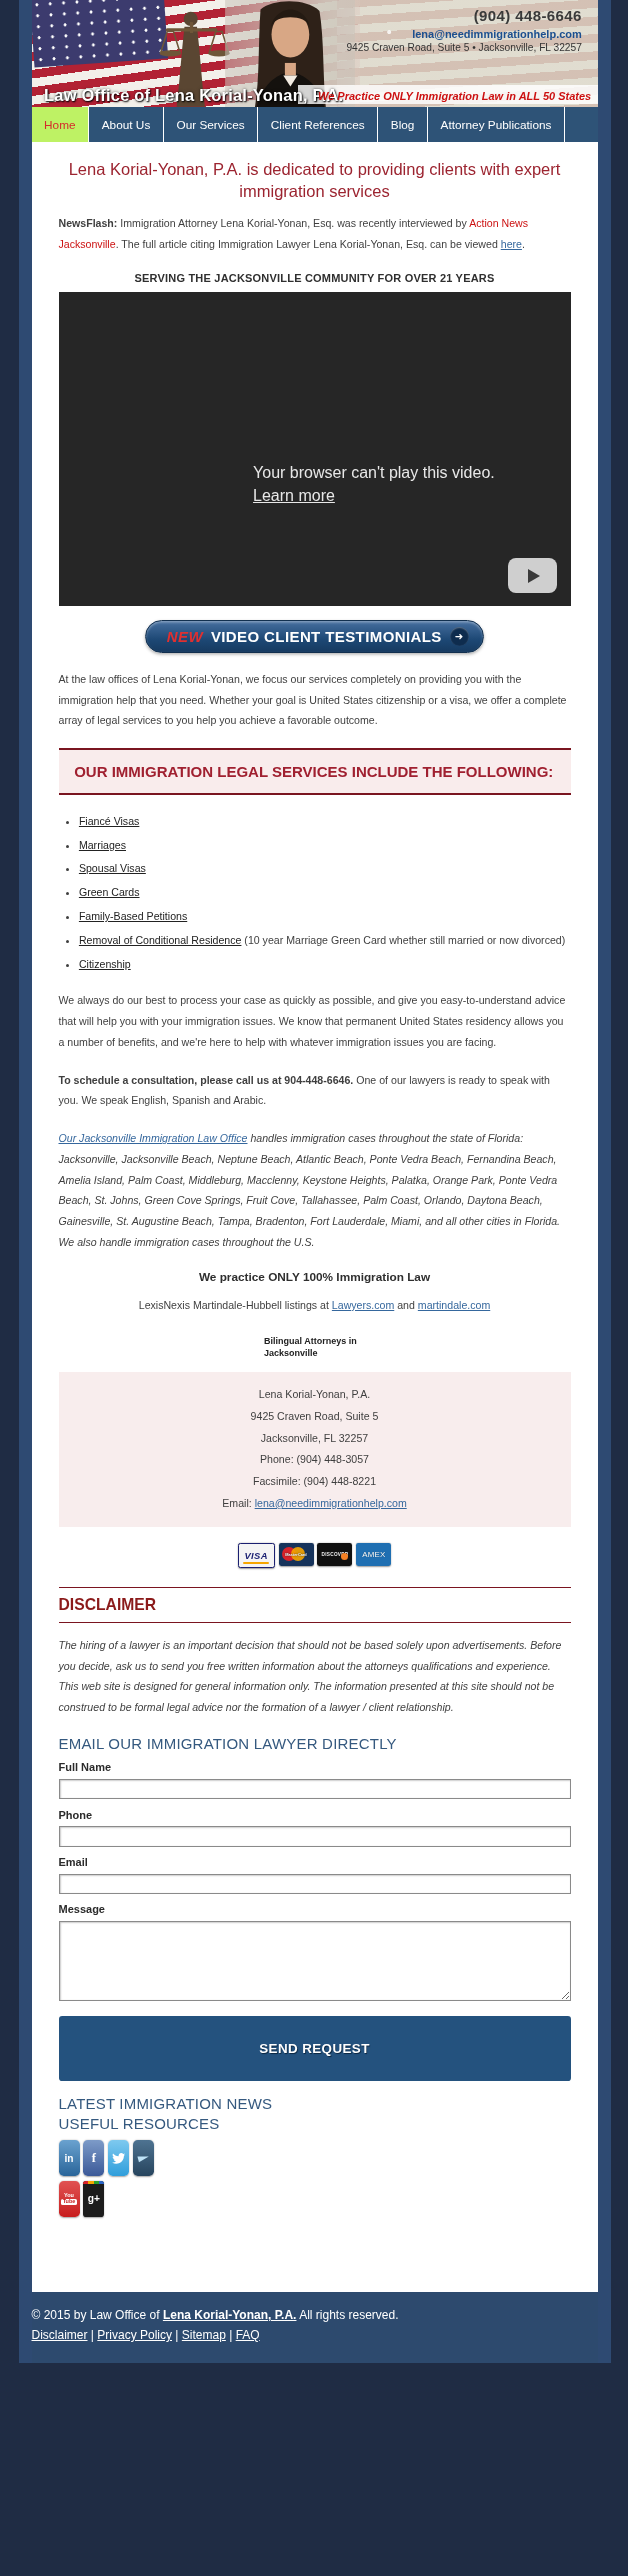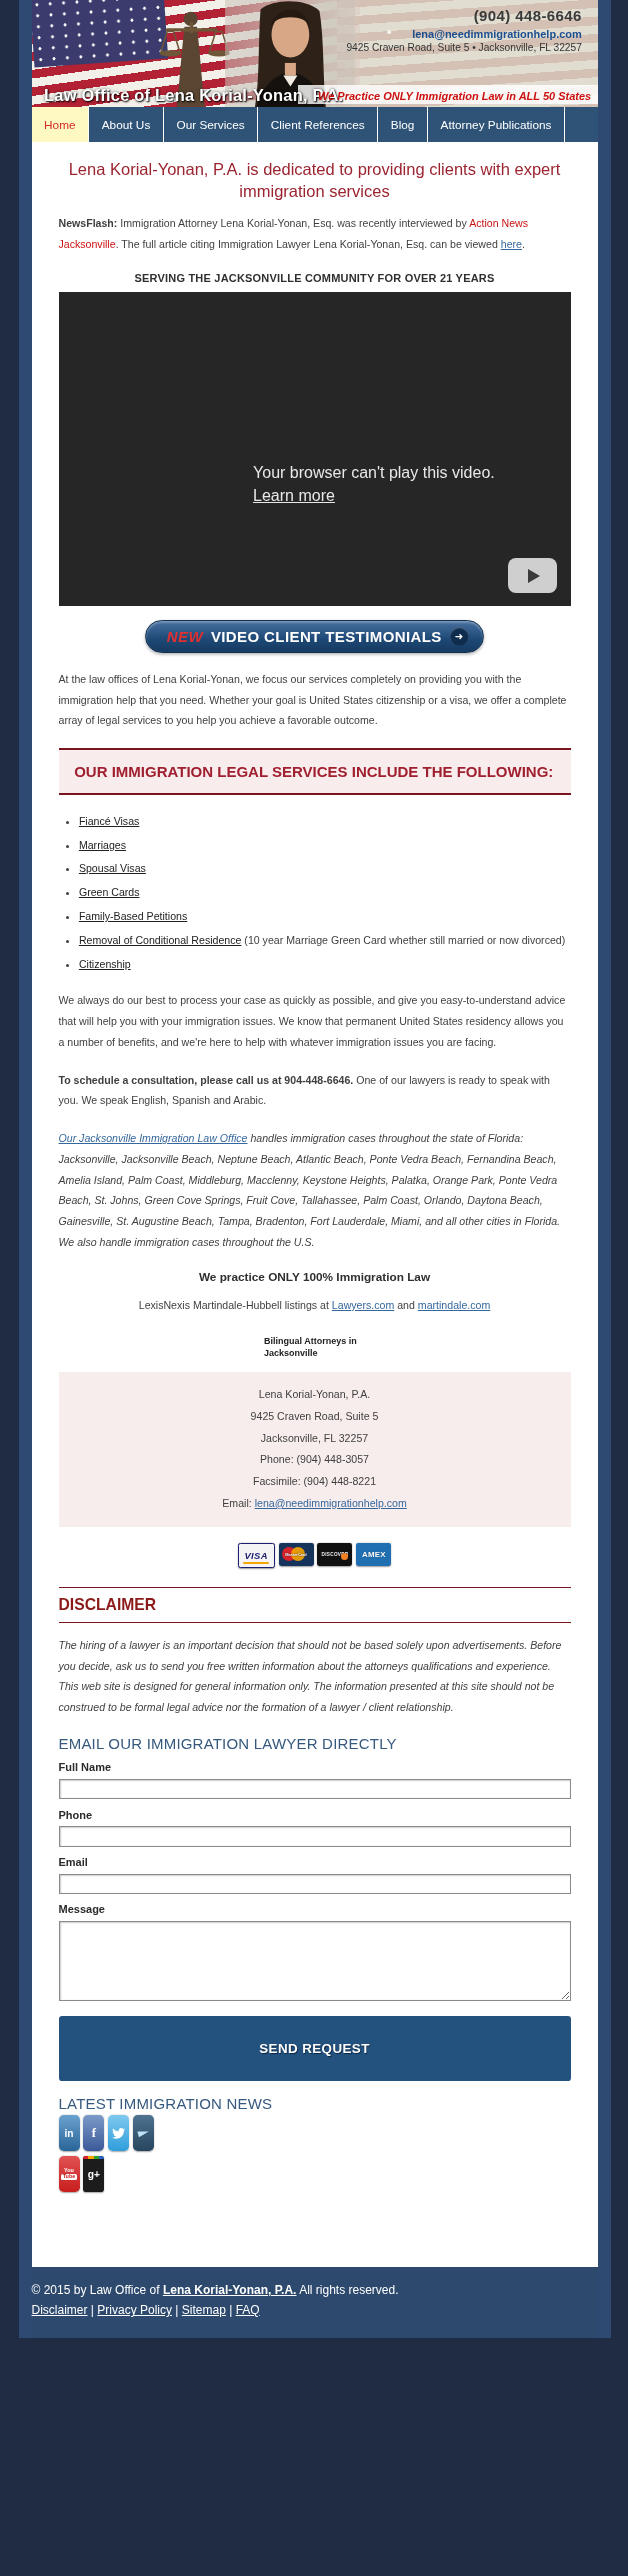--- a/index.html
+++ b/index.html
@@ -64,21 +64,21 @@
     color:#cc1111;font-size:11px;font-weight:bold;font-style:italic;
     white-space:nowrap;
   }
   
   .nav{display:flex;background:#2e5377;height:35px;}
   .nav-item{
     display:flex;align-items:center;padding:0 12.6px;
     color:#fff;font-size:11.8px;border-right:0.8px solid #fff;
     cursor:pointer;white-space:nowrap;
   }
-  .nav-item.active{background:#fef9c3;color:#d42b2b;}
+  .nav-item.active{background:#bef264;color:#d42b2b;}
   
   .main{padding:15.7px 27px 23.6px 27px;}
   h1.headline{
     margin:0 0 11px 0;text-align:center;
     color:#9c2430;font-size:16.5px;font-weight:500;line-height:1.35;
   }
   p.body-text{font-size:10.6px;line-height:1.95;margin:0 0 17.3px 0;color:#3f3f3f;}
   .red-hl{color:#cc1111;}
   a.text-link{color:#35679d;text-decoration:underline;cursor:pointer;}
   .serving{
@@ -151,21 +151,21 @@
   .card-visa::after{content:"";position:absolute;bottom:2.4px;left:4.7px;right:4.7px;height:2.4px;background:#f7a600;border-radius:1.6px;}
   .card-mc{background:#16335b;}
   .card-mc .c1,.card-mc .c2{position:absolute;width:14px;height:14px;border-radius:50%;top:3.9px;}
   .card-mc .c1{left:3.9px;background:#d9222a;}
   .card-mc .c2{left:12.6px;background:#f7a600;opacity:.9;}
   .card-mc .t{position:relative;color:#fff;font-size:3.9px;font-weight:bold;text-shadow:0 0 1.6px #000;}
   .card-disc{background:#101010;}
   .card-disc .t{color:#eee;font-size:4.7px;font-weight:bold;letter-spacing:0.3px;}
   .card-disc::after{content:"";position:absolute;right:4.7px;bottom:5.5px;width:7px;height:7px;border-radius:50%;background:#f48024;}
   .card-amex{background:#1f6fb2;}
-  .card-amex .t{color:#fff;font-size:7.9px;font-weight:bold;letter-spacing:0.2px;text-shadow:0 0 0.8px #0a3a63;}
+  .card-amex .t{color:#fff;font-size:7.9px;font-weight:normal;letter-spacing:0.2px;text-shadow:0 0 0.8px #0a3a63;}
   
   .rule{border:none;border-top:1.6px solid #7a1520;margin:0;}
   .disclaimer-heading{color:#8b1a1a;font-size:15.7px;font-weight:bold;margin:7.9px 0;}
   
   .blue-heading{color:#35597f;font-size:15px;font-weight:500;margin:0 0 9.4px 0;letter-spacing:0.2px;}
   
   .form-label{font-size:11px;font-weight:bold;color:#2b2b2b;margin:0 0 5.5px 0;}
   .form-input{
     width:100%;box-sizing:border-box;height:20.4px;margin:0 0 9.4px 0;
     border:0.8px solid #8a8a8a;background:#fff;
@@ -363,20 +363,21 @@
       <div class="form-label">Phone</div>
       <input class="form-input" type="text" style="">
       <div class="form-label">Email</div>
       <input class="form-input" type="text" style="">
       <div class="form-label">Message</div>
       <textarea class="form-input" style=""></textarea>
       <button class="send-btn">SEND REQUEST</button>
     </form>
 
     <div class="blue-heading" style="margin-bottom:3.1px;">LATEST IMMIGRATION NEWS</div>
+    <div class="blue-heading" style="margin-bottom:7.9px;">USEFUL RESOURCES</div>
 
 
     <div class="social-row">
       <div class="s-icon s-li">in</div>
       <div class="s-icon s-fb">f</div>
       <div class="s-icon s-tw">
         <svg width="13.4" height="11" viewBox="0 0 24 20">
             <path fill="#fff" d="M24 2.4c-.9.4-1.8.7-2.8.8 1-.6 1.8-1.6 2.2-2.7-1 .6-2 1-3.1 1.2C19.4.7 18.1 0 16.7 0c-2.7 0-4.9 2.2-4.9 4.9 0 .4 0 .8.1 1.1C7.8 5.8 4.1 3.9 1.7.9 1.2 1.7 1 2.5 1 3.4c0 1.7.9 3.2 2.2 4.1-.8 0-1.6-.2-2.2-.6v.1c0 2.4 1.7 4.4 3.9 4.8-.4.1-.8.2-1.3.2-.3 0-.6 0-.9-.1.6 2 2.4 3.4 4.6 3.4-1.7 1.3-3.8 2.1-6.1 2.1H0c2.2 1.4 4.8 2.2 7.5 2.2 9.1 0 14-7.5 14-14v-.6c1-.7 1.8-1.6 2.5-2.6z"></path>
           </svg>
       </div>

